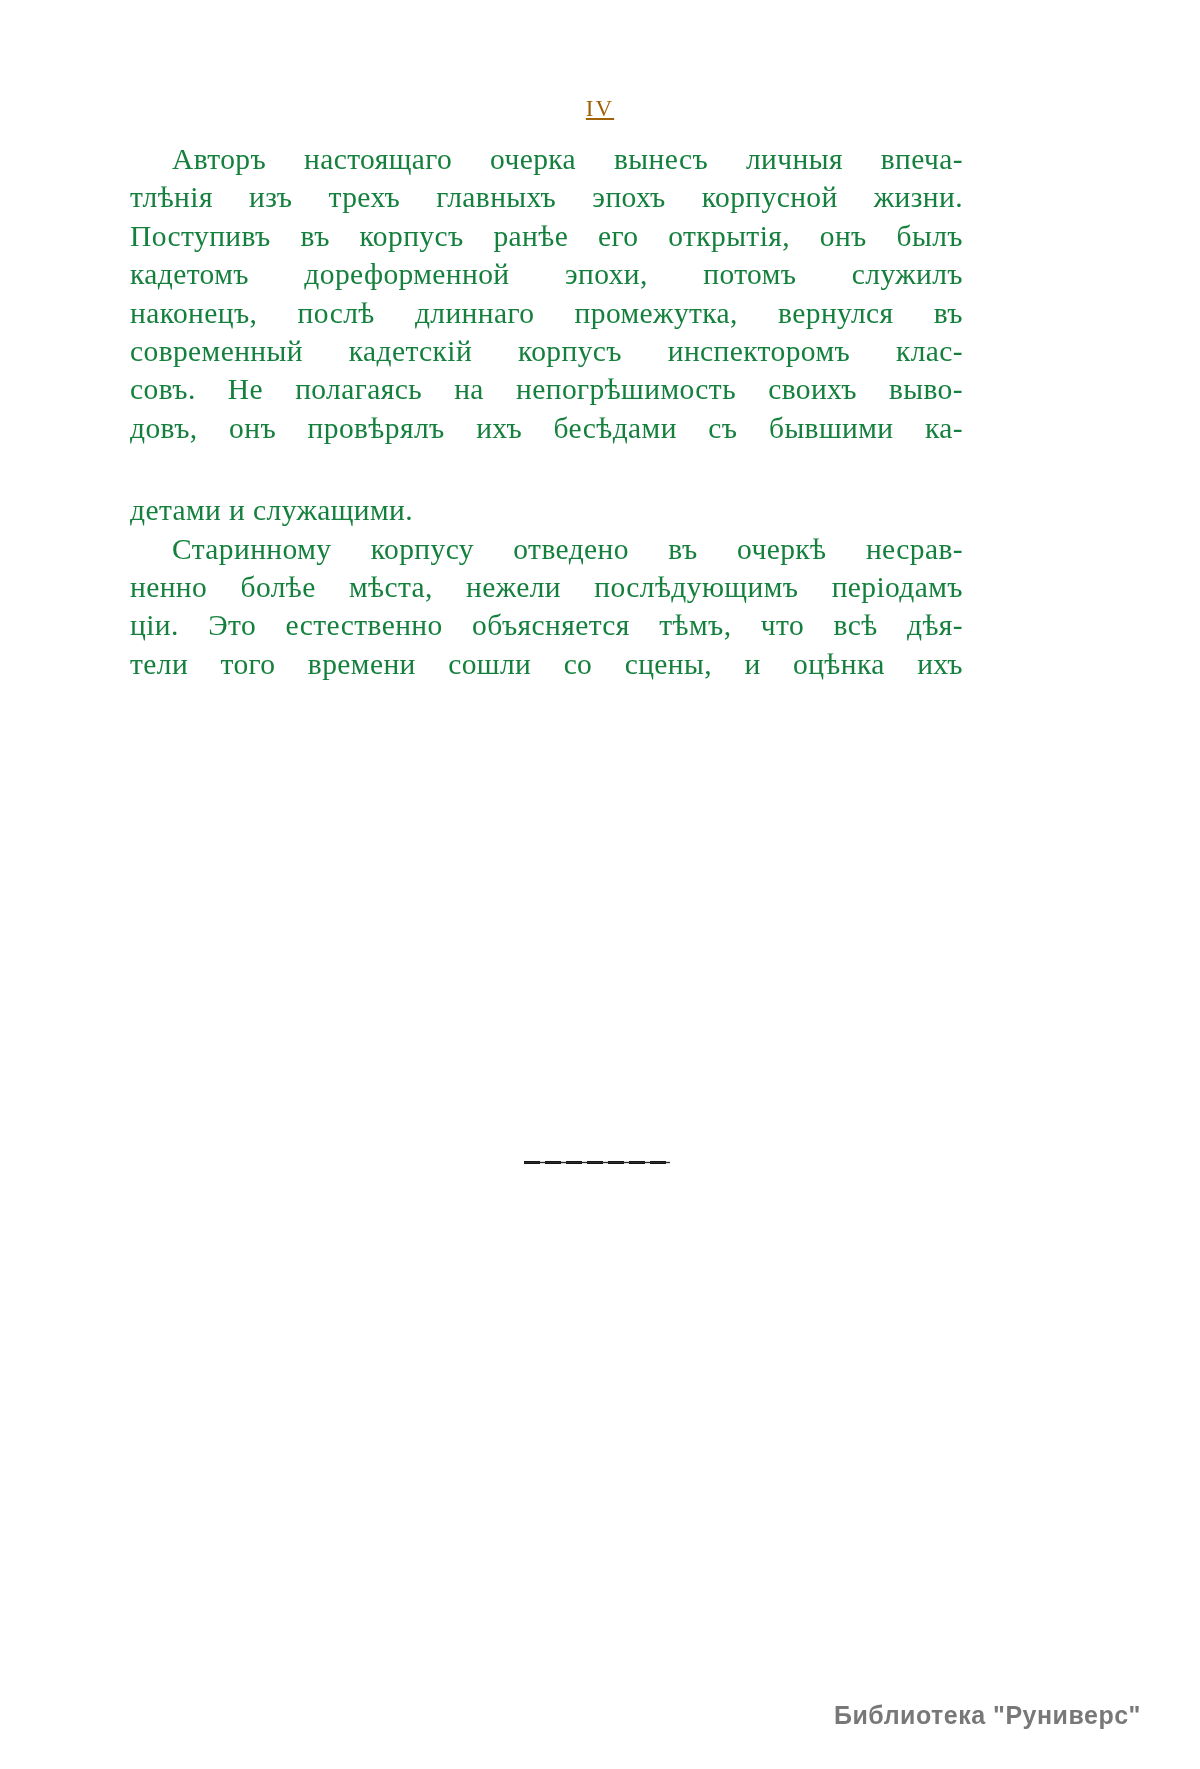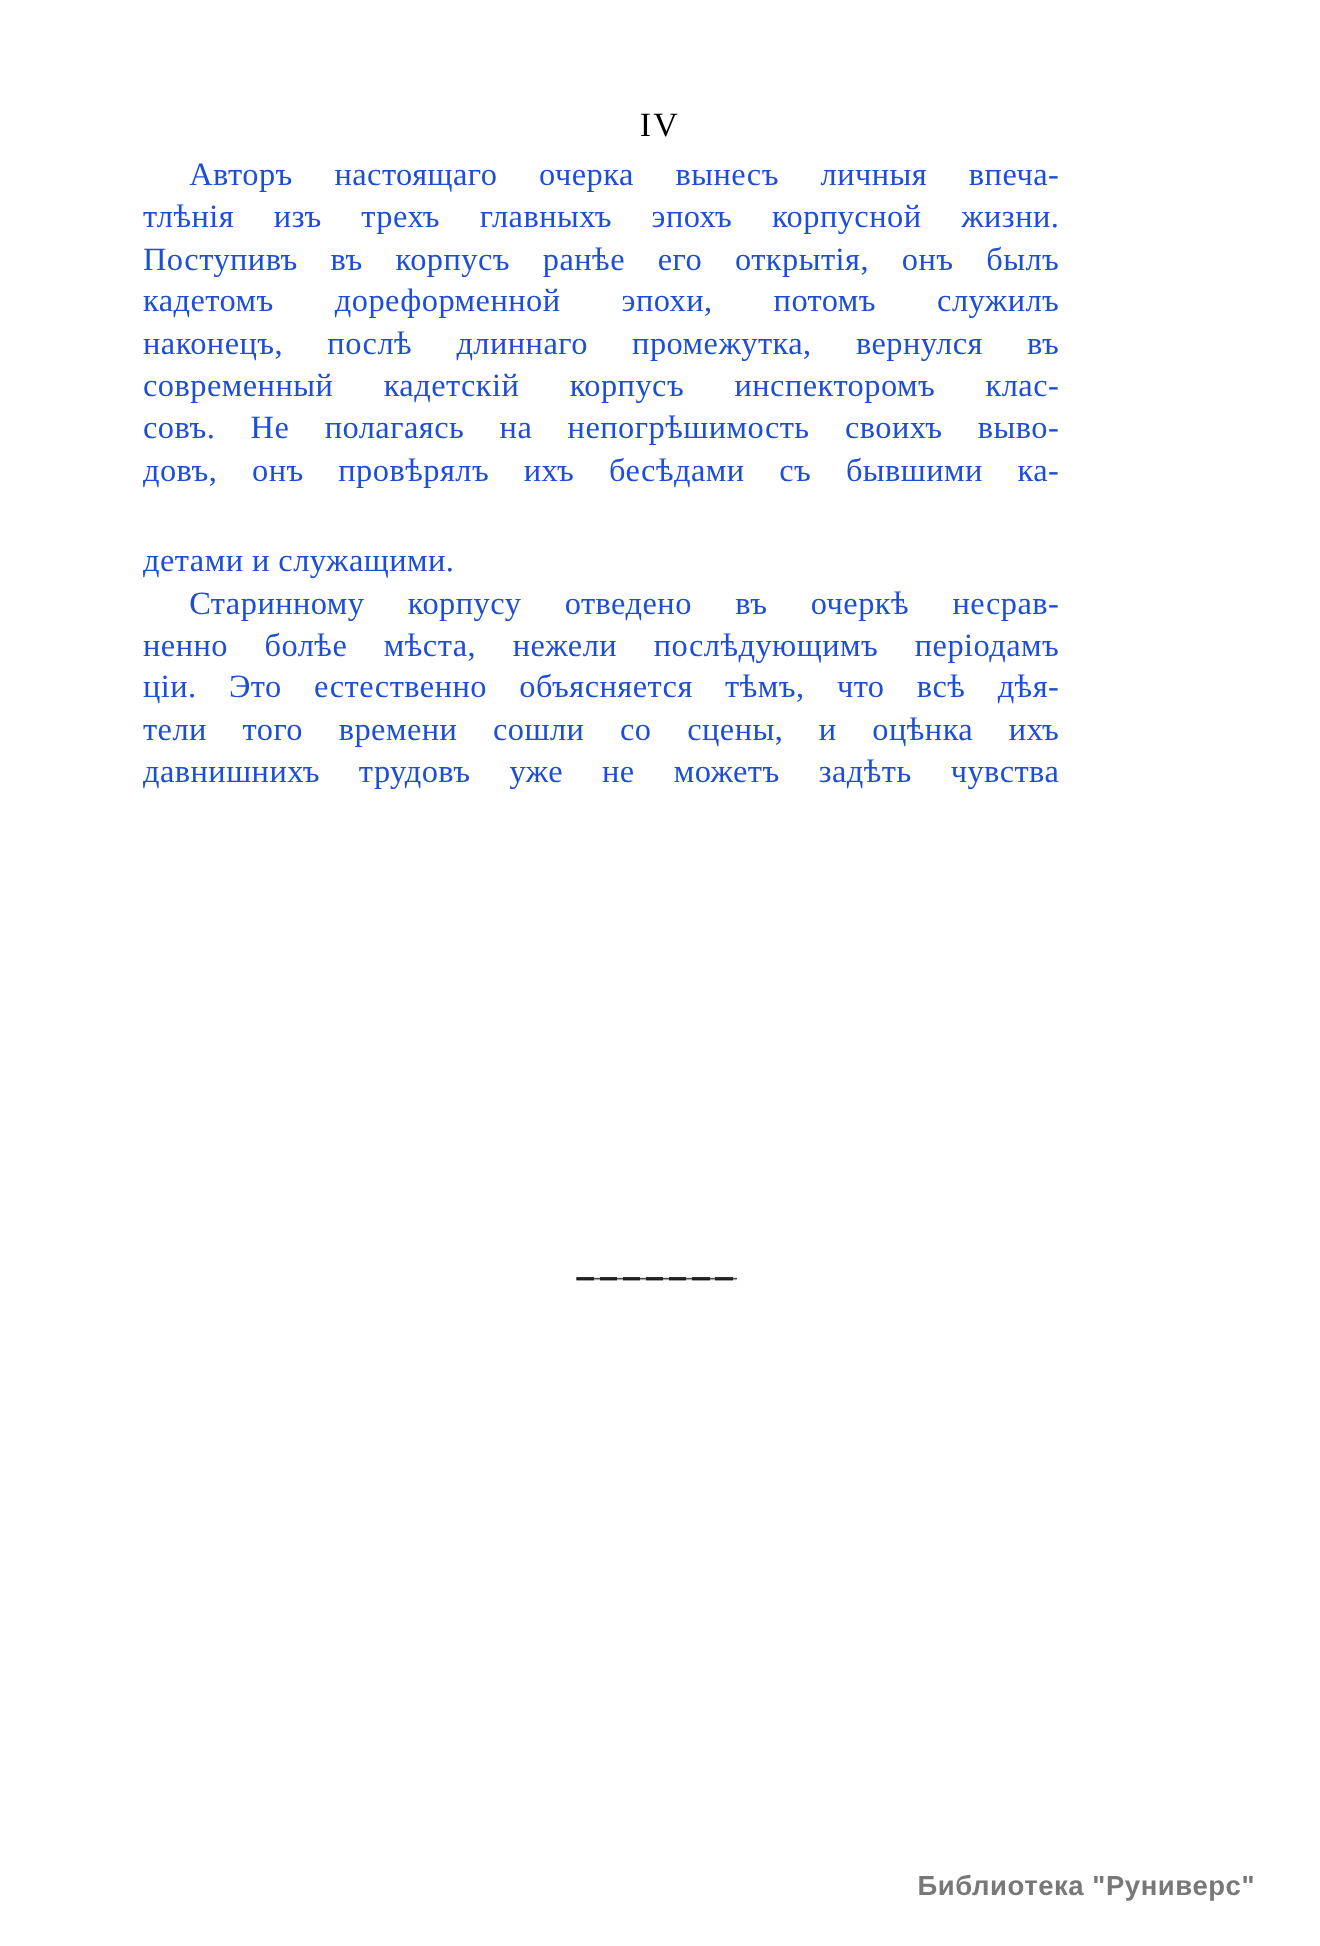--- a/index.html
+++ b/index.html
@@ -15,42 +15,43 @@
     overflow: hidden;
     font-family: "Liberation Serif", "DejaVu Serif", serif;
     color: #111111;
   }
   .page-number {
     position: absolute;
     top: 96px;
     left: 0;
     width: 100%;
     text-align: center;
-    font-size: 31px;
+    font-size: 23px;
     letter-spacing: 2px;
-    color: #000000;
+    color: #a16207;
+    text-decoration: underline;
   }
   .text-block {
     position: absolute;
     top: 140px;
     left: 130px;
     width: 833px;
   }
   .para {
     margin: 0;
     padding: 0;
   }
   .line {
     font-size: 29.5px;
     line-height: 38.4px;
     letter-spacing: 0.4px;
     white-space: normal;
     text-align: justify;
     text-align-last: justify;
-    color: #1d4ed8;
+    color: #15803d;
   }
   .line.first {
     text-indent: 42px;
   }
   .line.last {
     text-align: left;
     text-align-last: left;
     margin-top: 44px;
   }
   .divider {
@@ -102,21 +103,20 @@
       <div class="line">совъ. Не полагаясь на непогрѣшимость своихъ выво-</div>
       <div class="line">довъ, онъ провѣрялъ ихъ бесѣдами съ бывшими ка-</div>
       <div class="line last">детами и служащими.</div>
     </div>
 
     <div class="para">
       <div class="line first">Старинному корпусу отведено въ очеркѣ несрав-</div>
       <div class="line">ненно болѣе мѣста, нежели послѣдующимъ періодамъ</div>
       <div class="line">ціи. Это естественно объясняется тѣмъ, что всѣ дѣя-</div>
       <div class="line">тели того времени сошли со сцены, и оцѣнка ихъ</div>
-      <div class="line">давнишнихъ трудовъ уже не можетъ задѣть чувства</div>
     </div>
 
   </div>
 
   <div class="divider"></div>
   <div class="divider-hairline"></div>
 
   <div class="watermark">Библиотека "Руниверс"</div>
 
 </div>

